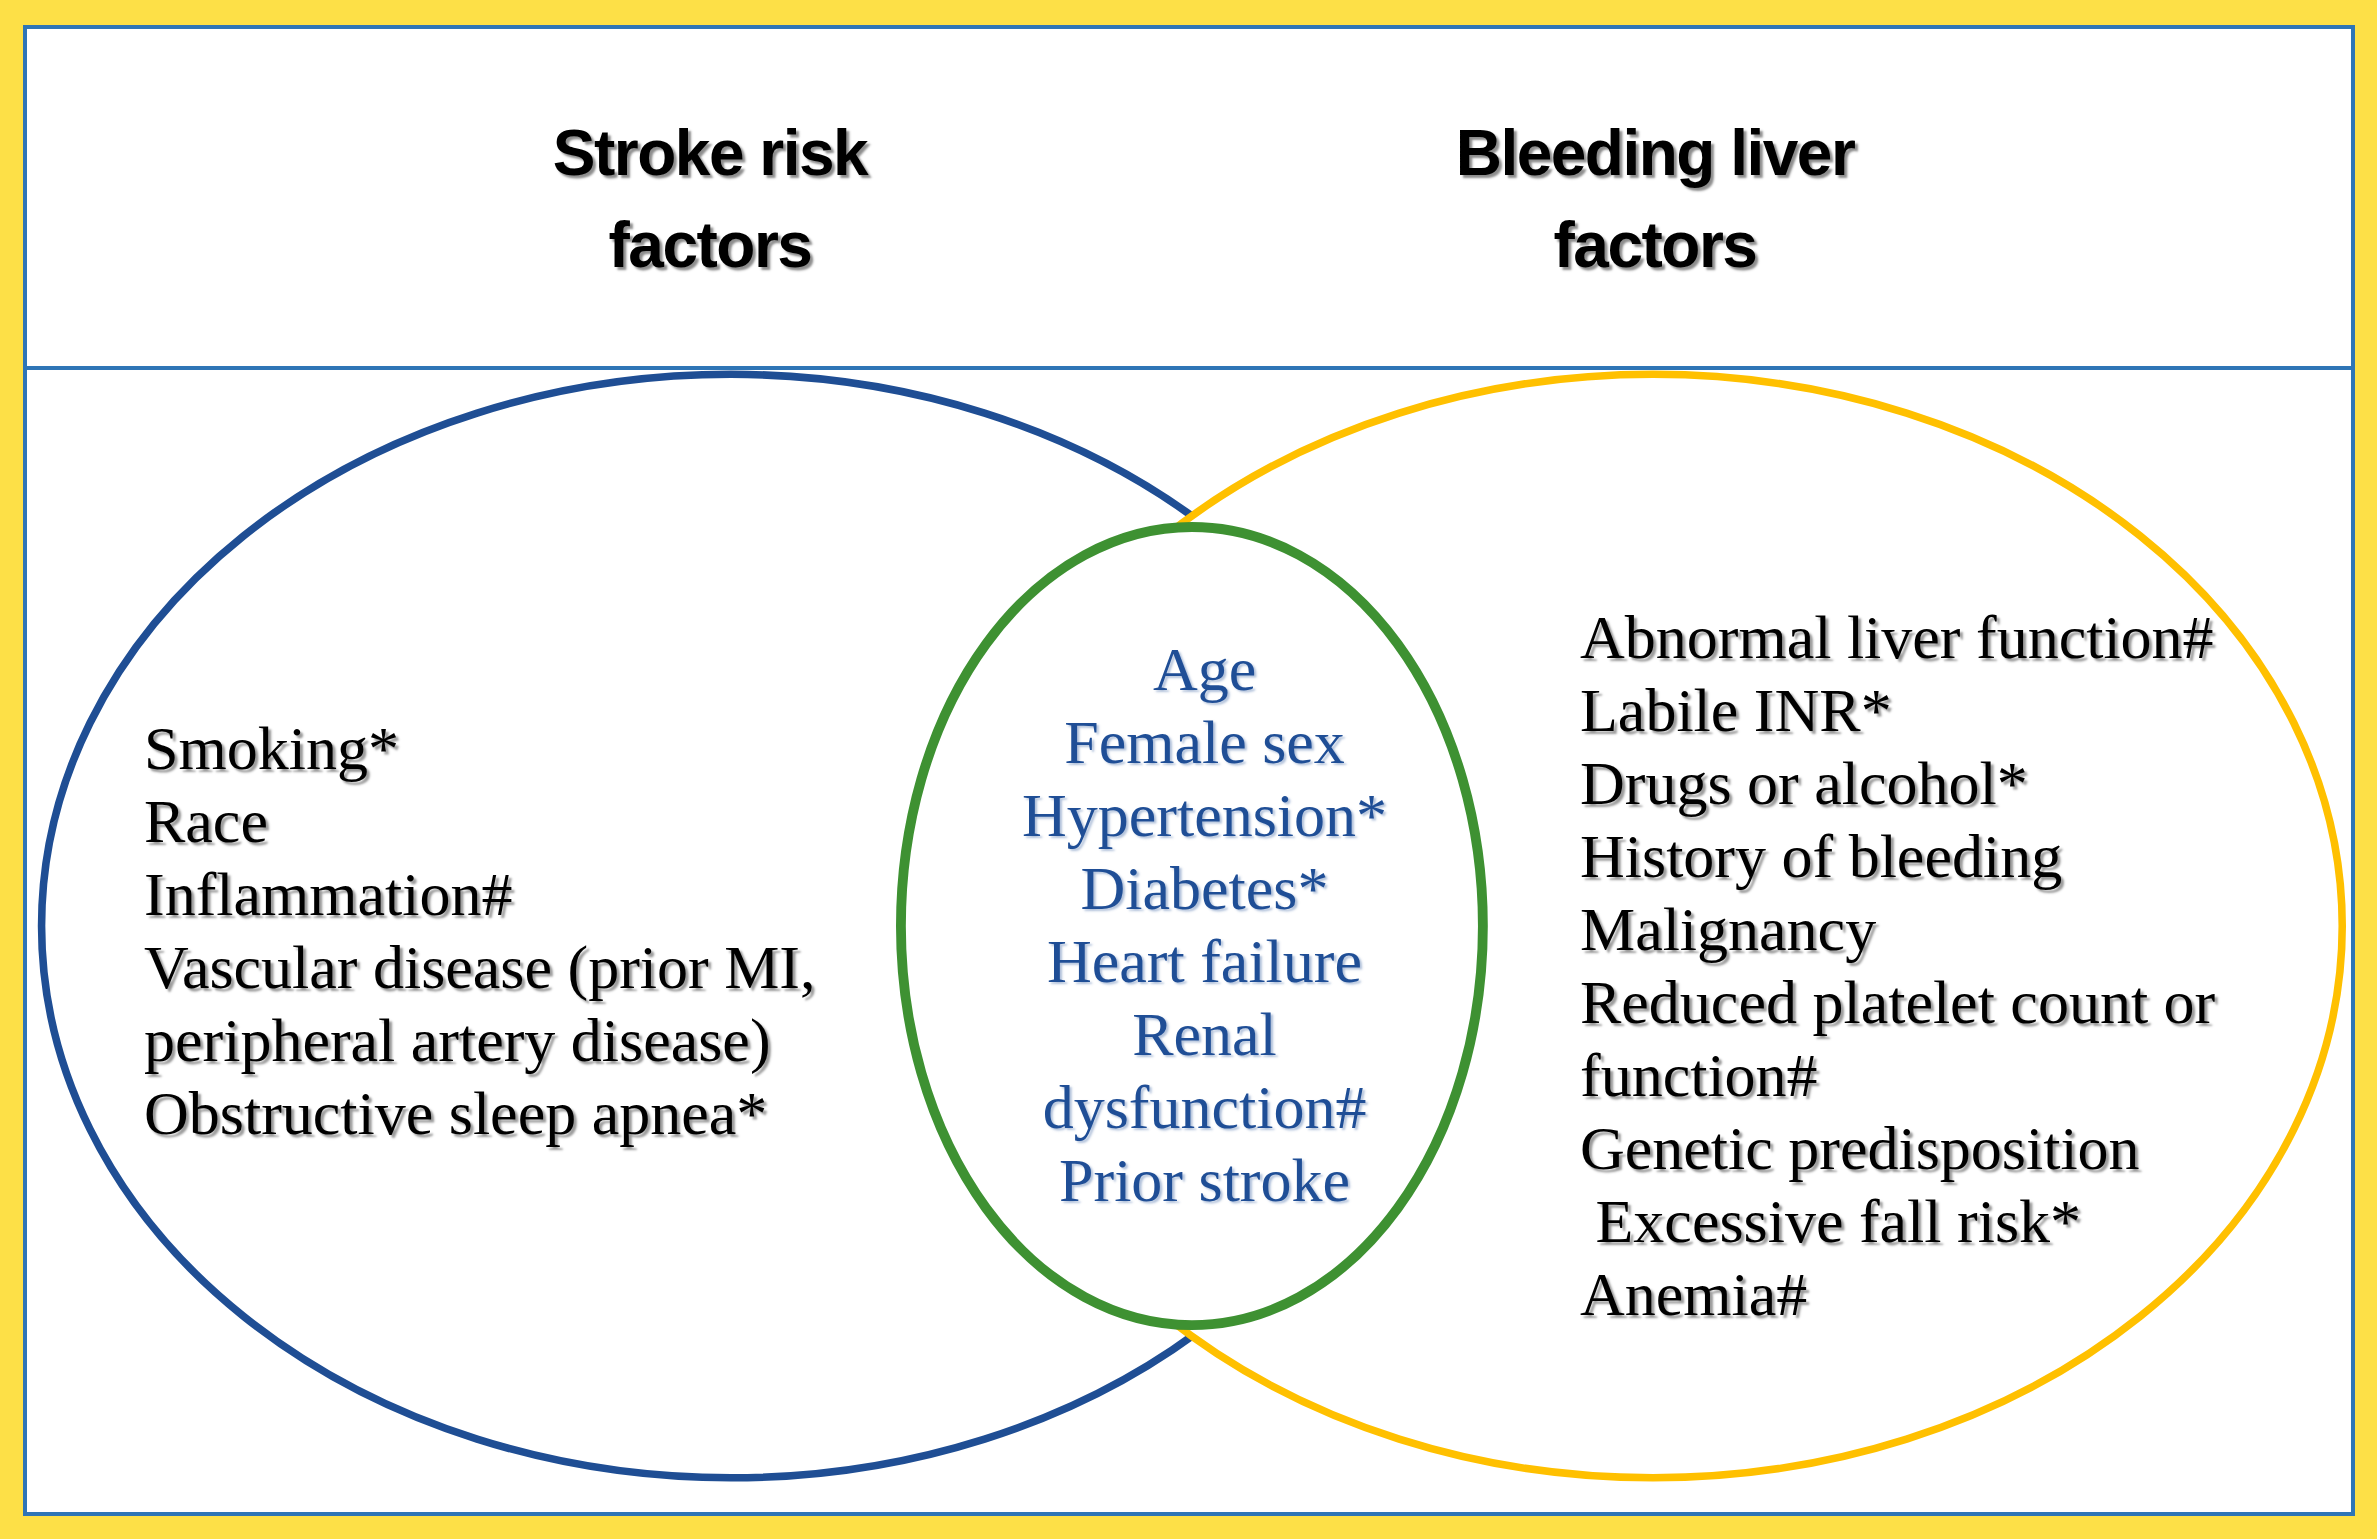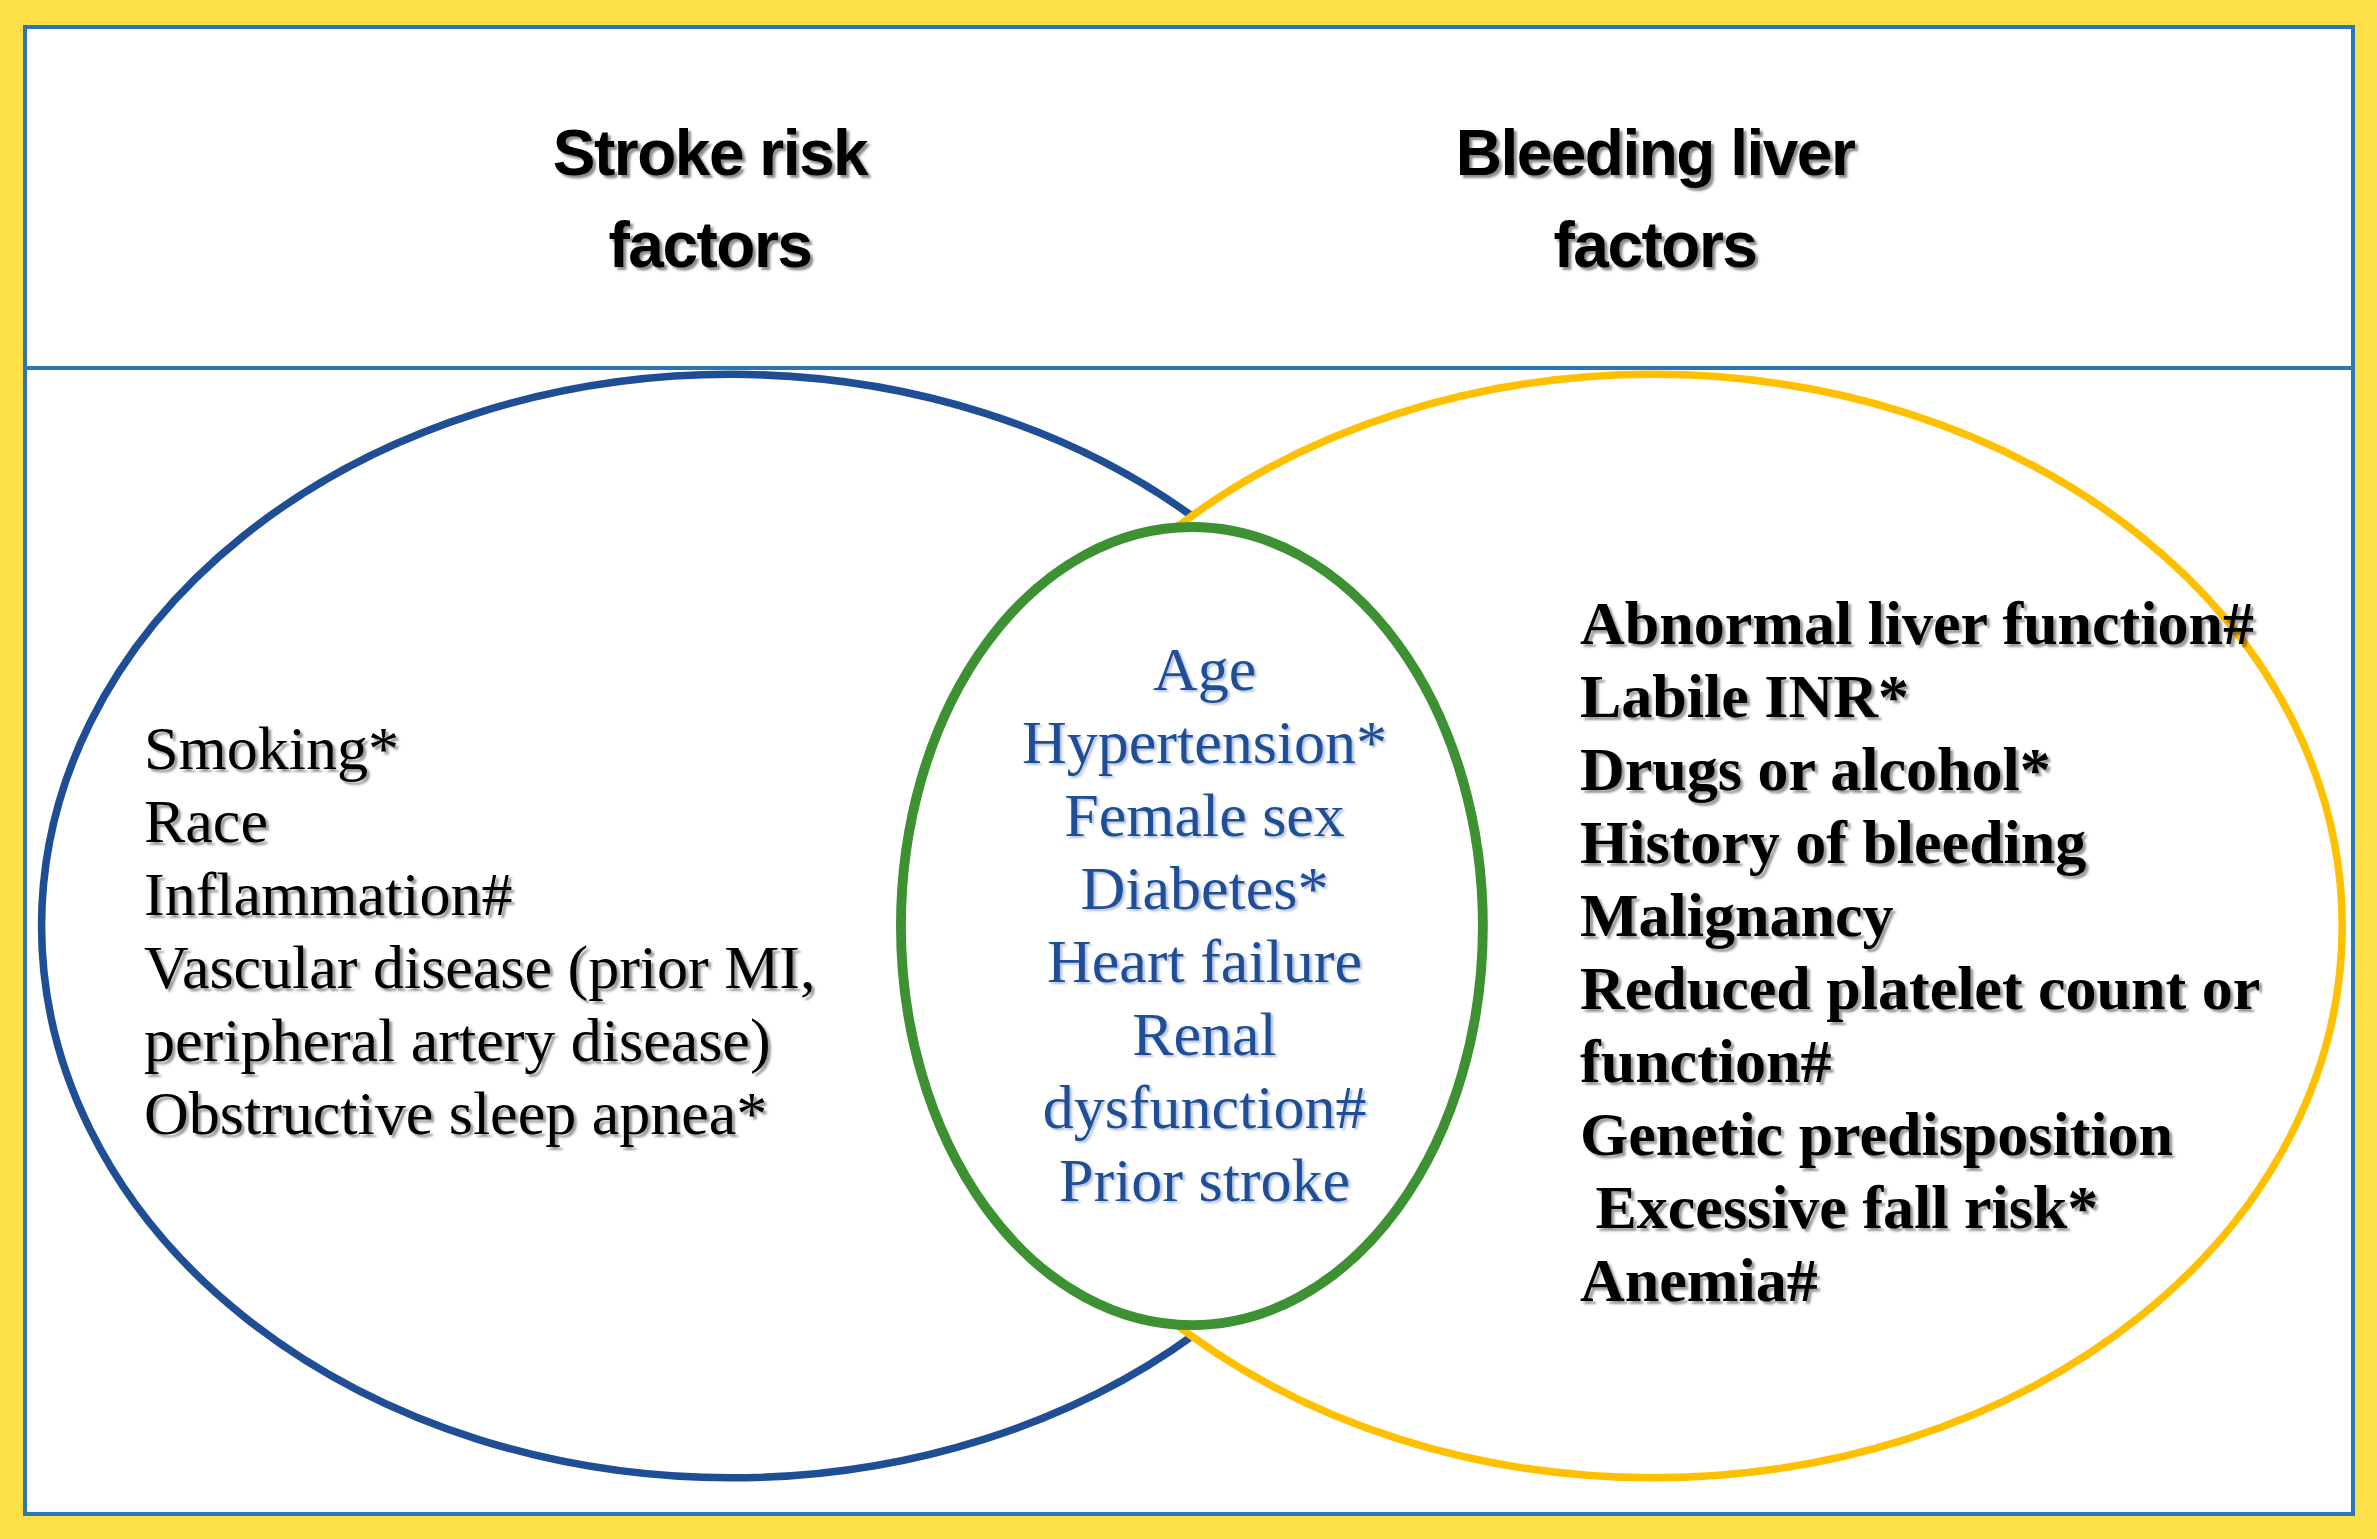--- a/index.html
+++ b/index.html
@@ -60,21 +60,21 @@
     font-family: "Liberation Serif", serif;
     font-size: 62px;
     line-height: 73px;
     color: #000000;
     text-shadow: 3px 3px 2.3px rgba(0,0,0,0.40);
     white-space: pre;
   }
   .list-stroke   { left: 144px;  top: 712px; }
   .list-overlap  { left: 1022px; top: 633px; color: #1F4E96;
                    text-shadow: 2.3px 2.3px 2.3px rgba(31,78,150,0.35); text-align: center; }
-  .list-bleeding { left: 1580px; top: 587px; font-weight: bold; }
+  .list-bleeding { left: 1580px; top: 601px; }
   .line { white-space: pre; }
 </style>
 </head>
 <body>
 
 <div class="page">
   <div class="frame"></div>
 
   <svg class="venn-svg" viewBox="0 0 3145 2037" xmlns="http://www.w3.org/2000/svg">
     <ellipse cx="967" cy="1225" rx="912" ry="730" fill="#ffffff" stroke-width="10" stroke="#1F4E94"></ellipse>
@@ -89,17 +89,17 @@
 
   <div class="header header-right">
     <div>Bleeding liver</div>
     <div>factors</div>
   </div>
 
   <div class="divider"></div>
 
   <div class="list list-stroke"><div class="line">Smoking*</div><div class="line">Race</div><div class="line">Inflammation#</div><div class="line">Vascular disease (prior MI,</div><div class="line">peripheral artery disease)</div><div class="line">Obstructive sleep apnea*</div></div>
 
-  <div class="list list-overlap"><div class="line">Age</div><div class="line">Hypertension*</div><div class="line">Female sex</div><div class="line">Diabetes*</div><div class="line">Heart failure</div><div class="line">Renal</div><div class="line">dysfunction#</div><div class="line">Prior stroke</div></div>
+  <div class="list list-overlap"><div class="line">Age</div><div class="line">Female sex</div><div class="line">Hypertension*</div><div class="line">Diabetes*</div><div class="line">Heart failure</div><div class="line">Renal</div><div class="line">dysfunction#</div><div class="line">Prior stroke</div></div>
 
   <div class="list list-bleeding"><div class="line">Abnormal liver function#</div><div class="line">Labile INR*</div><div class="line">Drugs or alcohol*</div><div class="line">History of bleeding</div><div class="line">Malignancy</div><div class="line">Reduced platelet count or</div><div class="line">function#</div><div class="line">Genetic predisposition</div><div class="line"> Excessive fall risk*</div><div class="line">Anemia#</div></div>
 </div>
 
 
 </body></html>

